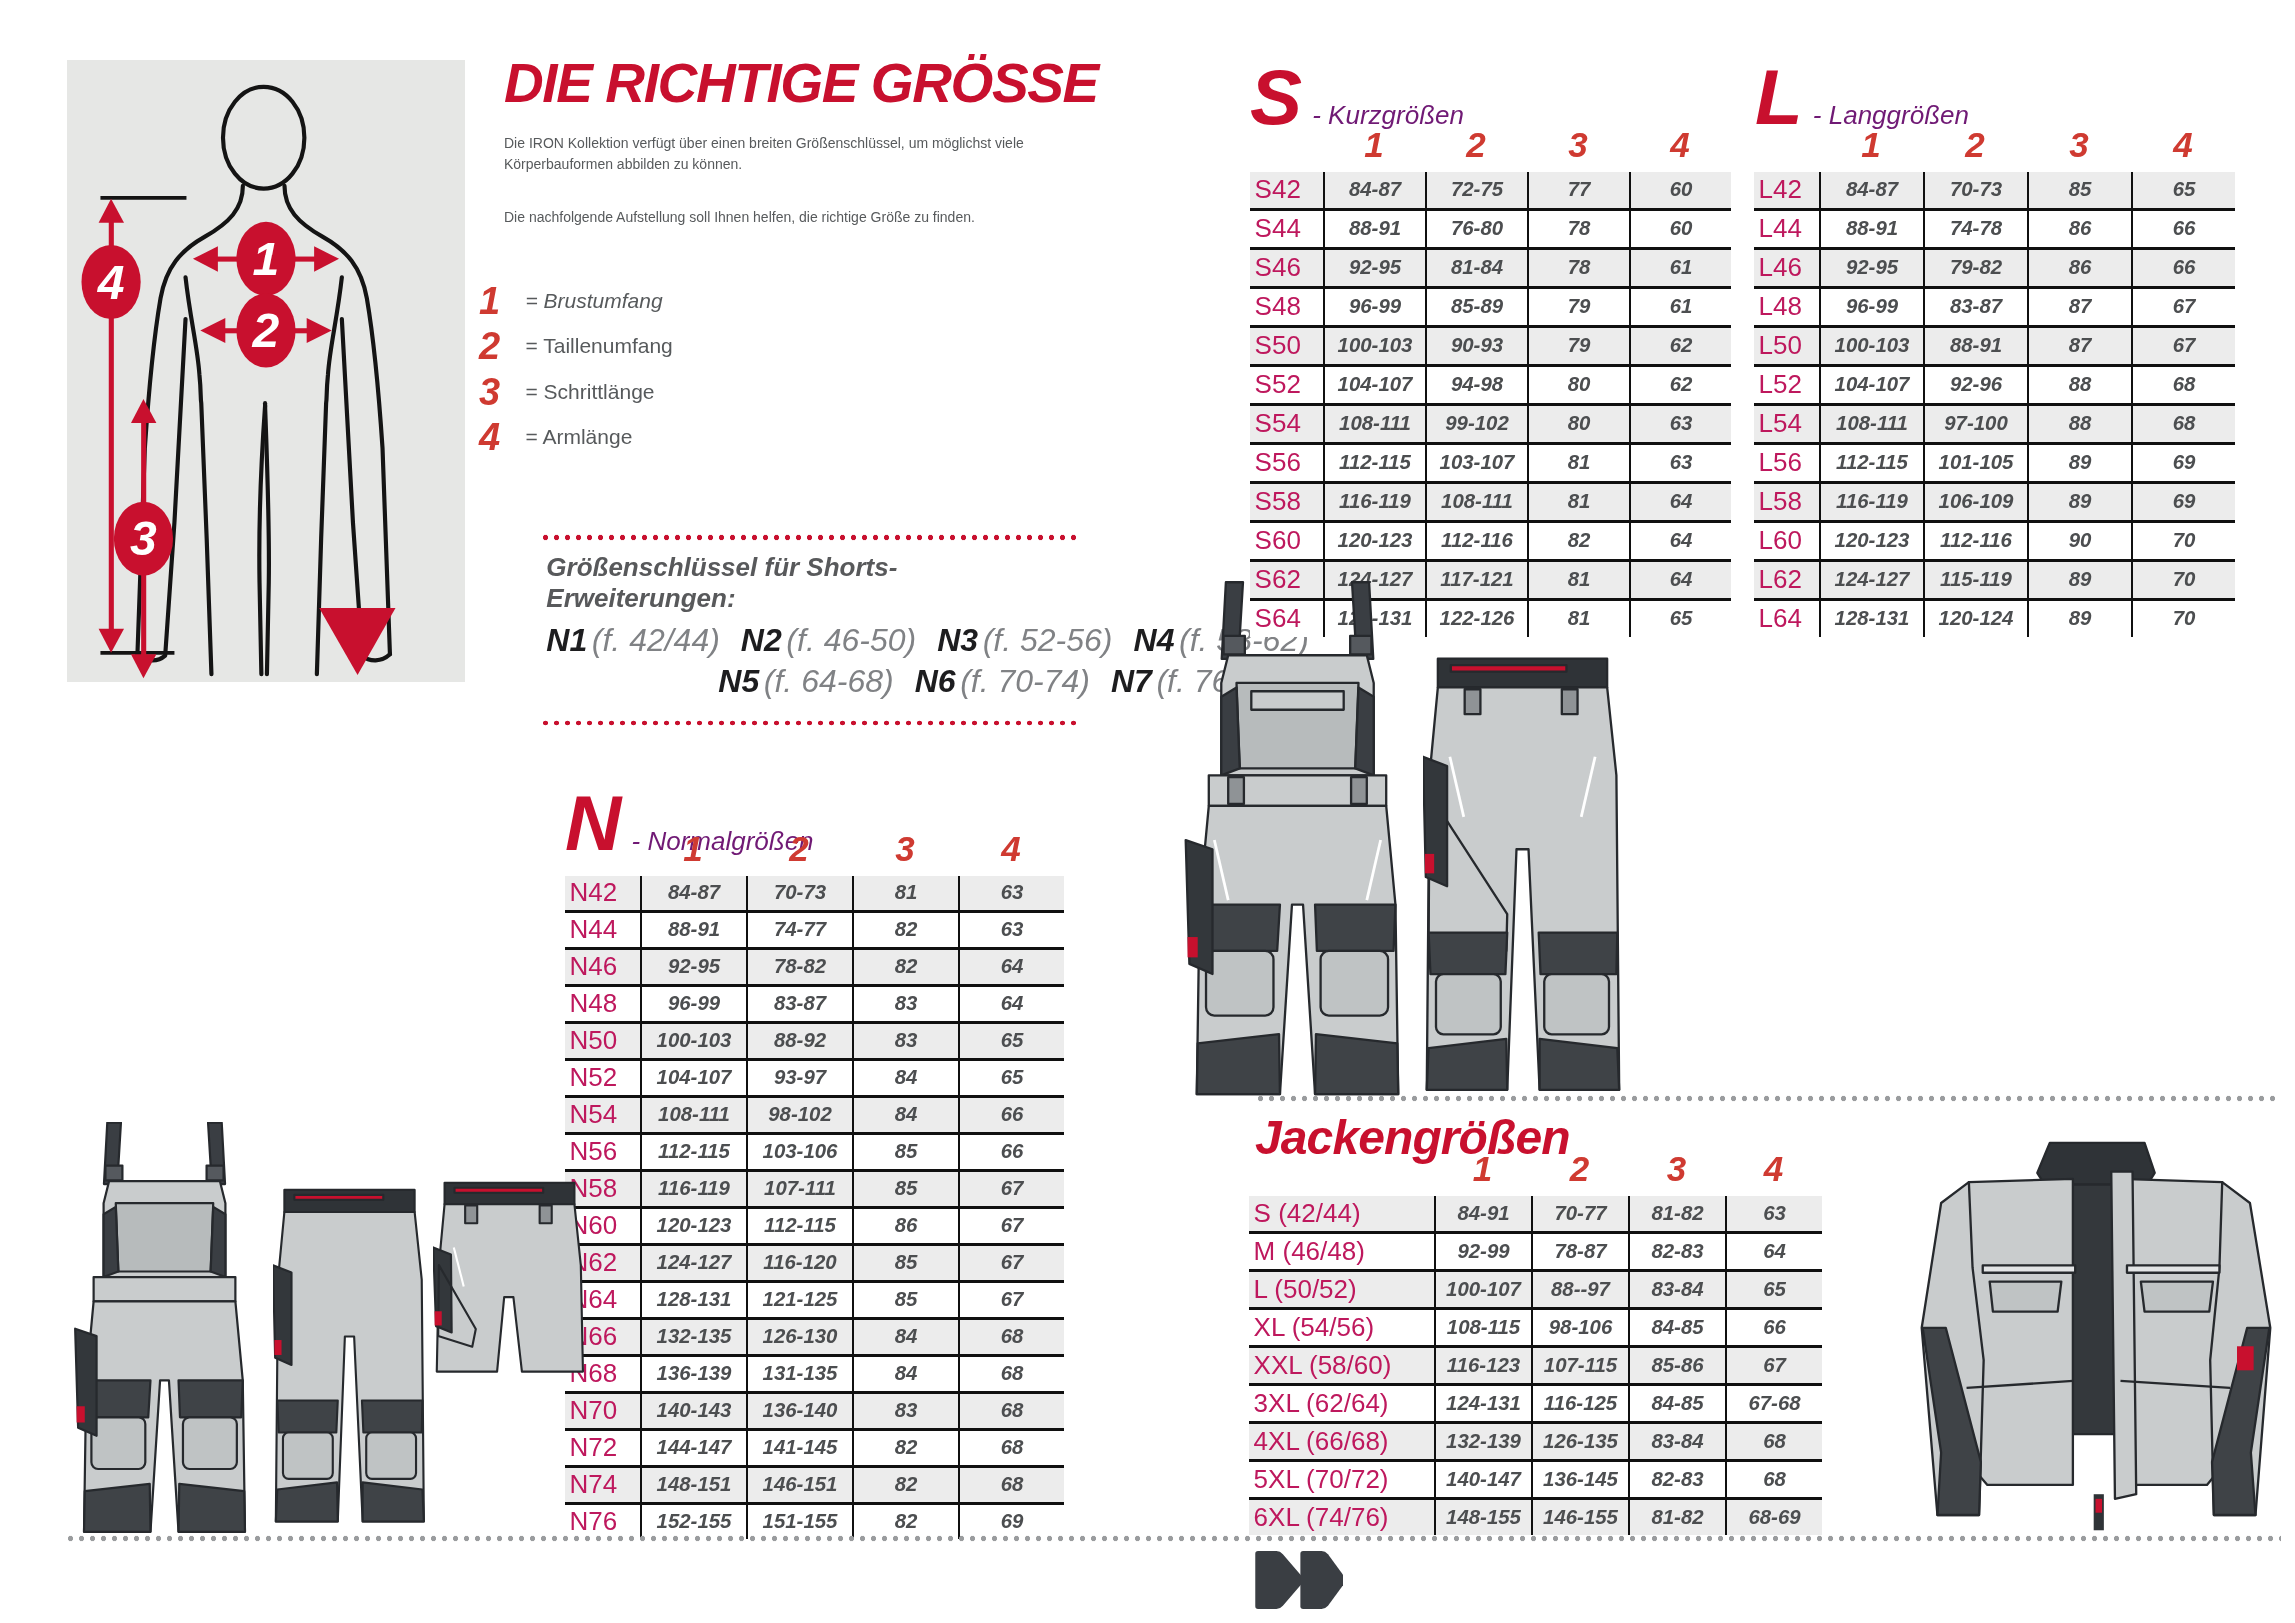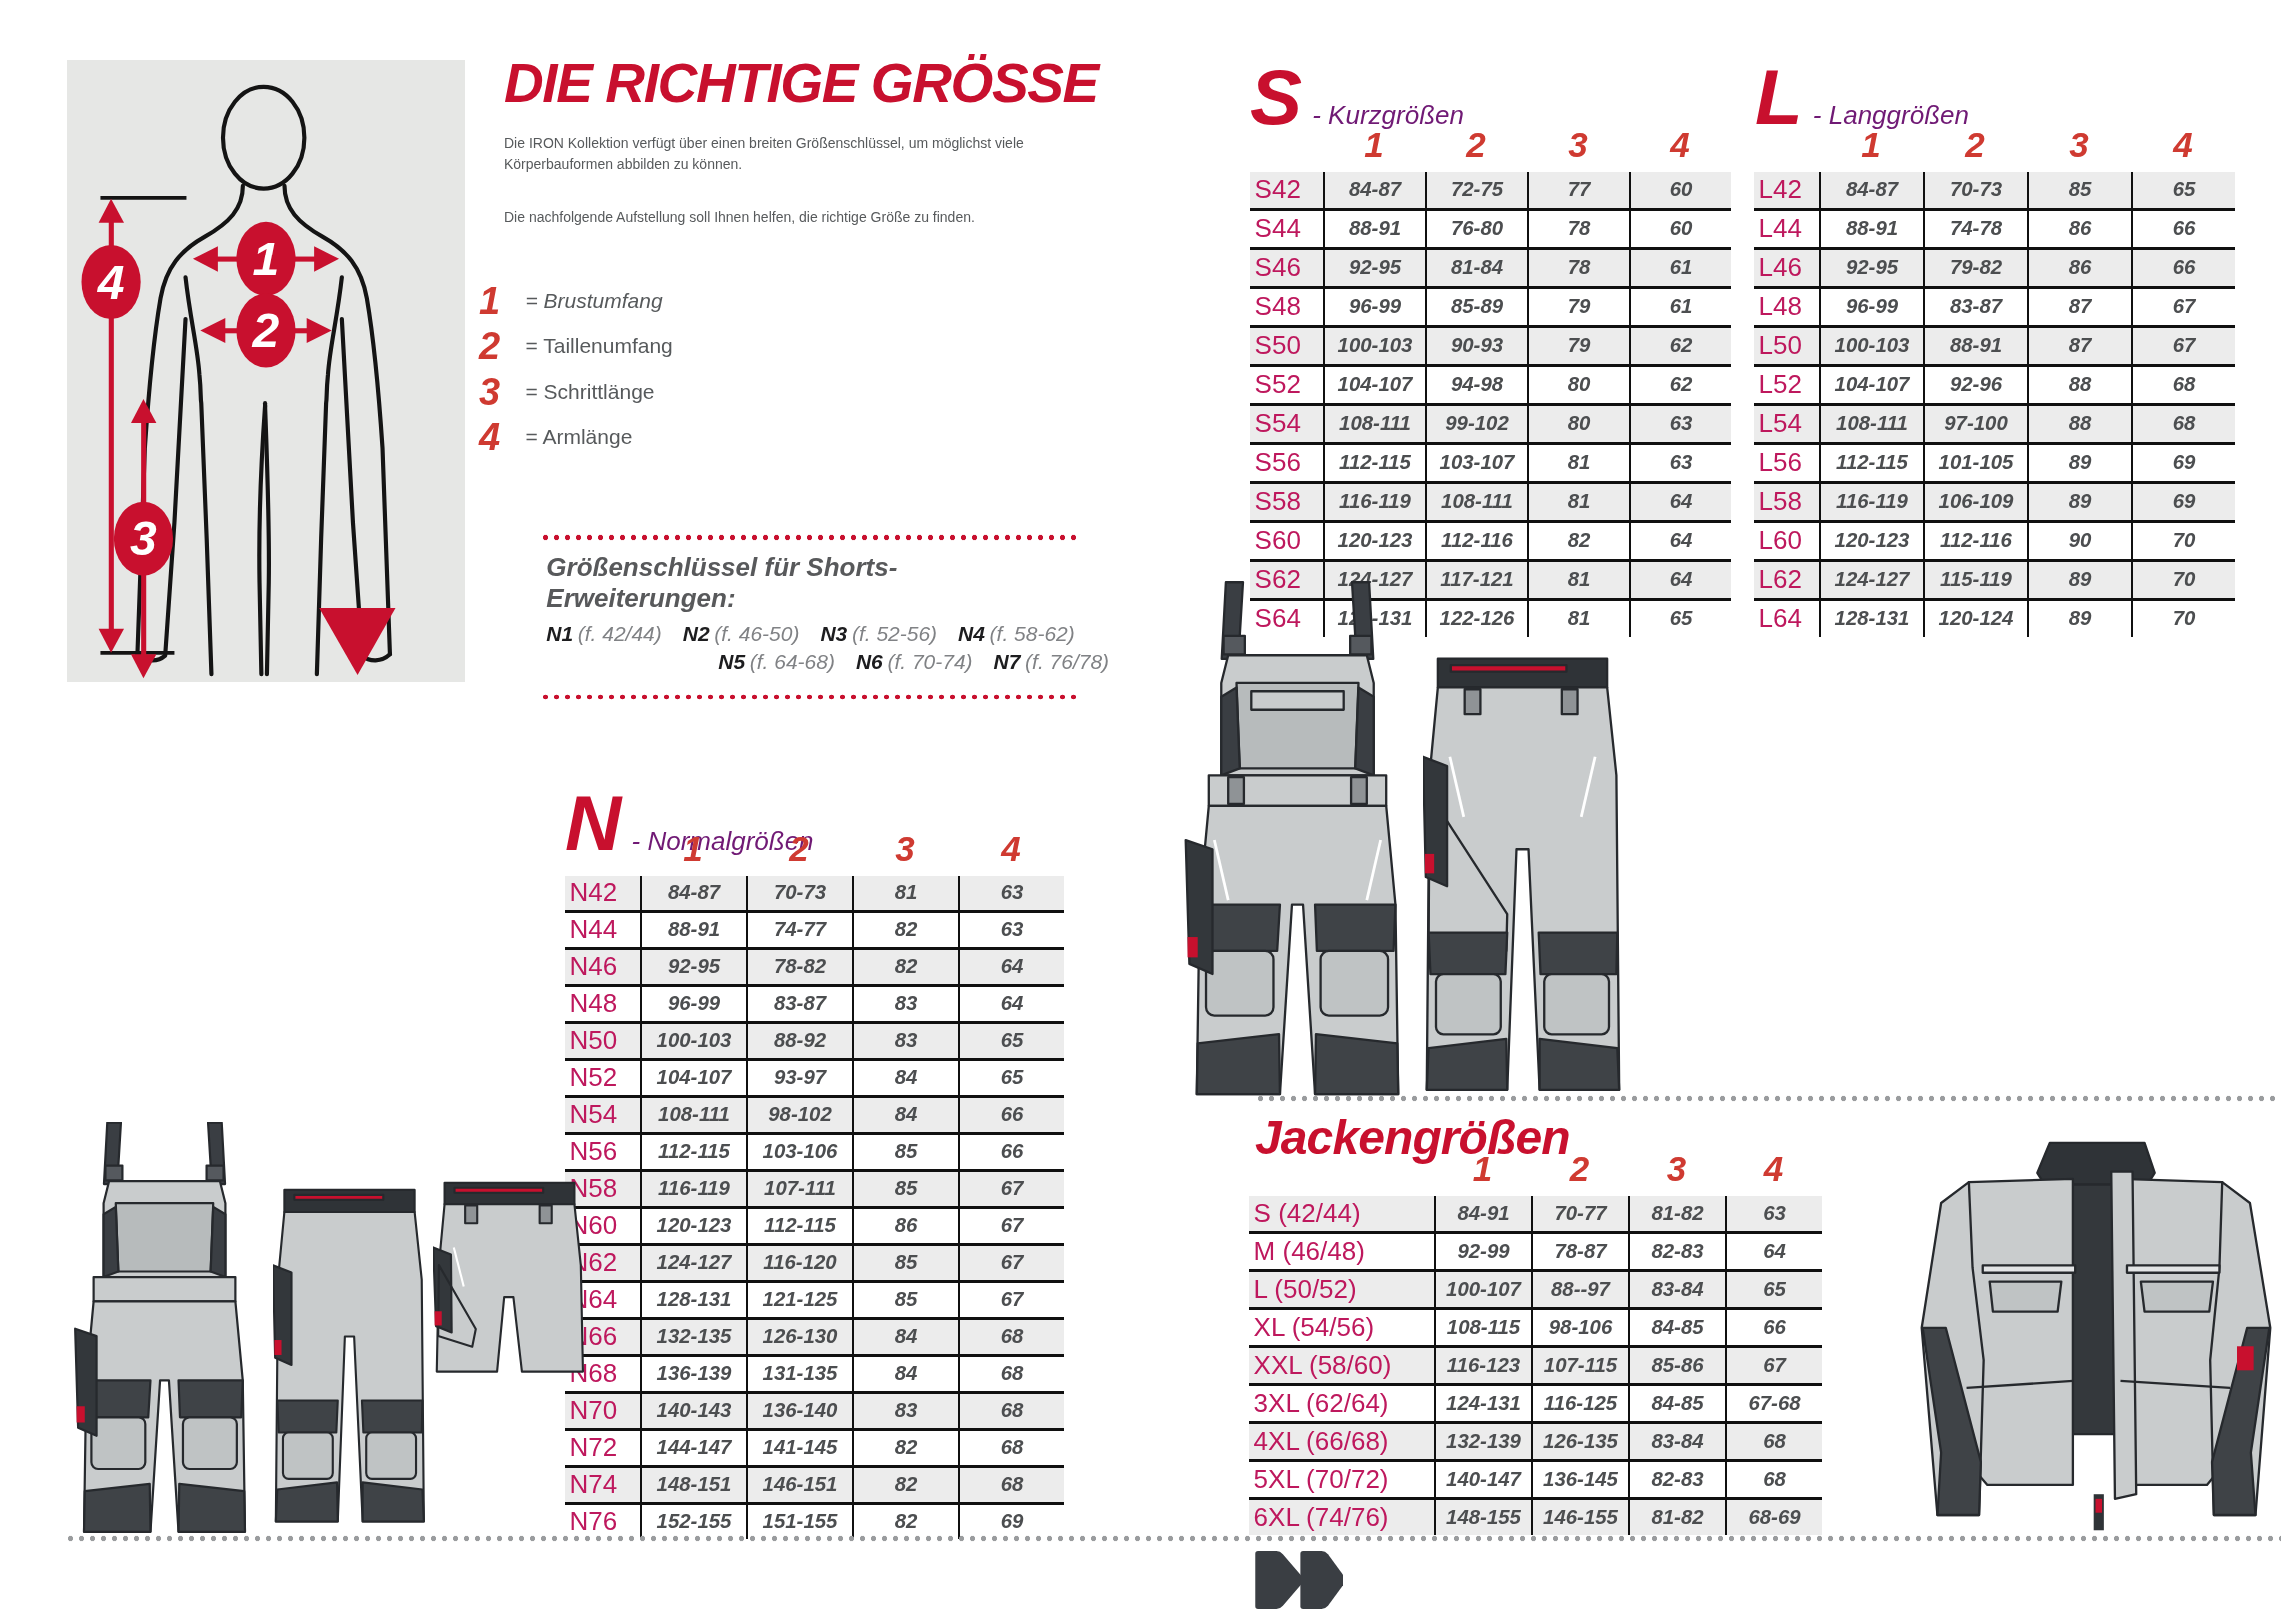--- a/index.html
+++ b/index.html
@@ -22,21 +22,21 @@
   .lnum{width:40px;font-size:38px;font-weight:bold;font-style:italic;color:#cf3a31;line-height:1;}
   .ltext{font-size:21px;color:#575a5c;margin-left:6.5px;}
 
   
   .shorts-box{position:absolute;left:537px;top:520px;width:541px;padding:14px 2.8px 12px 2.8px;}
   .dots{height:6.5px;background-image:radial-gradient(circle,#c8102e 2.3px,transparent 2.8px);
         background-size:11px 6.5px;background-repeat:repeat-x;background-position:left center;}
   .dots.gray{background-image:radial-gradient(circle,#9a9c9e 2.3px,transparent 2.8px);}
   .shorts-inner{padding:4.6px 6.5px 8.3px 6.5px;}
   .shorts-title{font-size:26px;font-weight:bold;font-style:italic;color:#58595b;margin:6.5px 0 8.3px 0;}
-  .shorts-row{display:flex;gap:21px;font-size:21px;margin-top:4.6px;}
+  .shorts-row{display:flex;gap:21px;font-size:32px;margin-top:4.6px;}
   .shorts-row.second{margin-left:172px;}
   .scode{font-weight:bold;font-style:italic;color:#1d1d1f;}
   .srange{font-style:italic;color:#808285;margin-left:4.6px;}
   .shorts-item{white-space:nowrap;}
 
   
   .sec{position:absolute;display:flex;align-items:baseline;}
   .big-letter{font-size:78px;font-weight:bold;font-style:italic;color:#c8102e;line-height:.8;}
   .sec-suffix{font-size:26px;font-style:italic;color:#701a75;margin-left:10.2px;}
   .sec-s{left:1250px;top:66px;}

